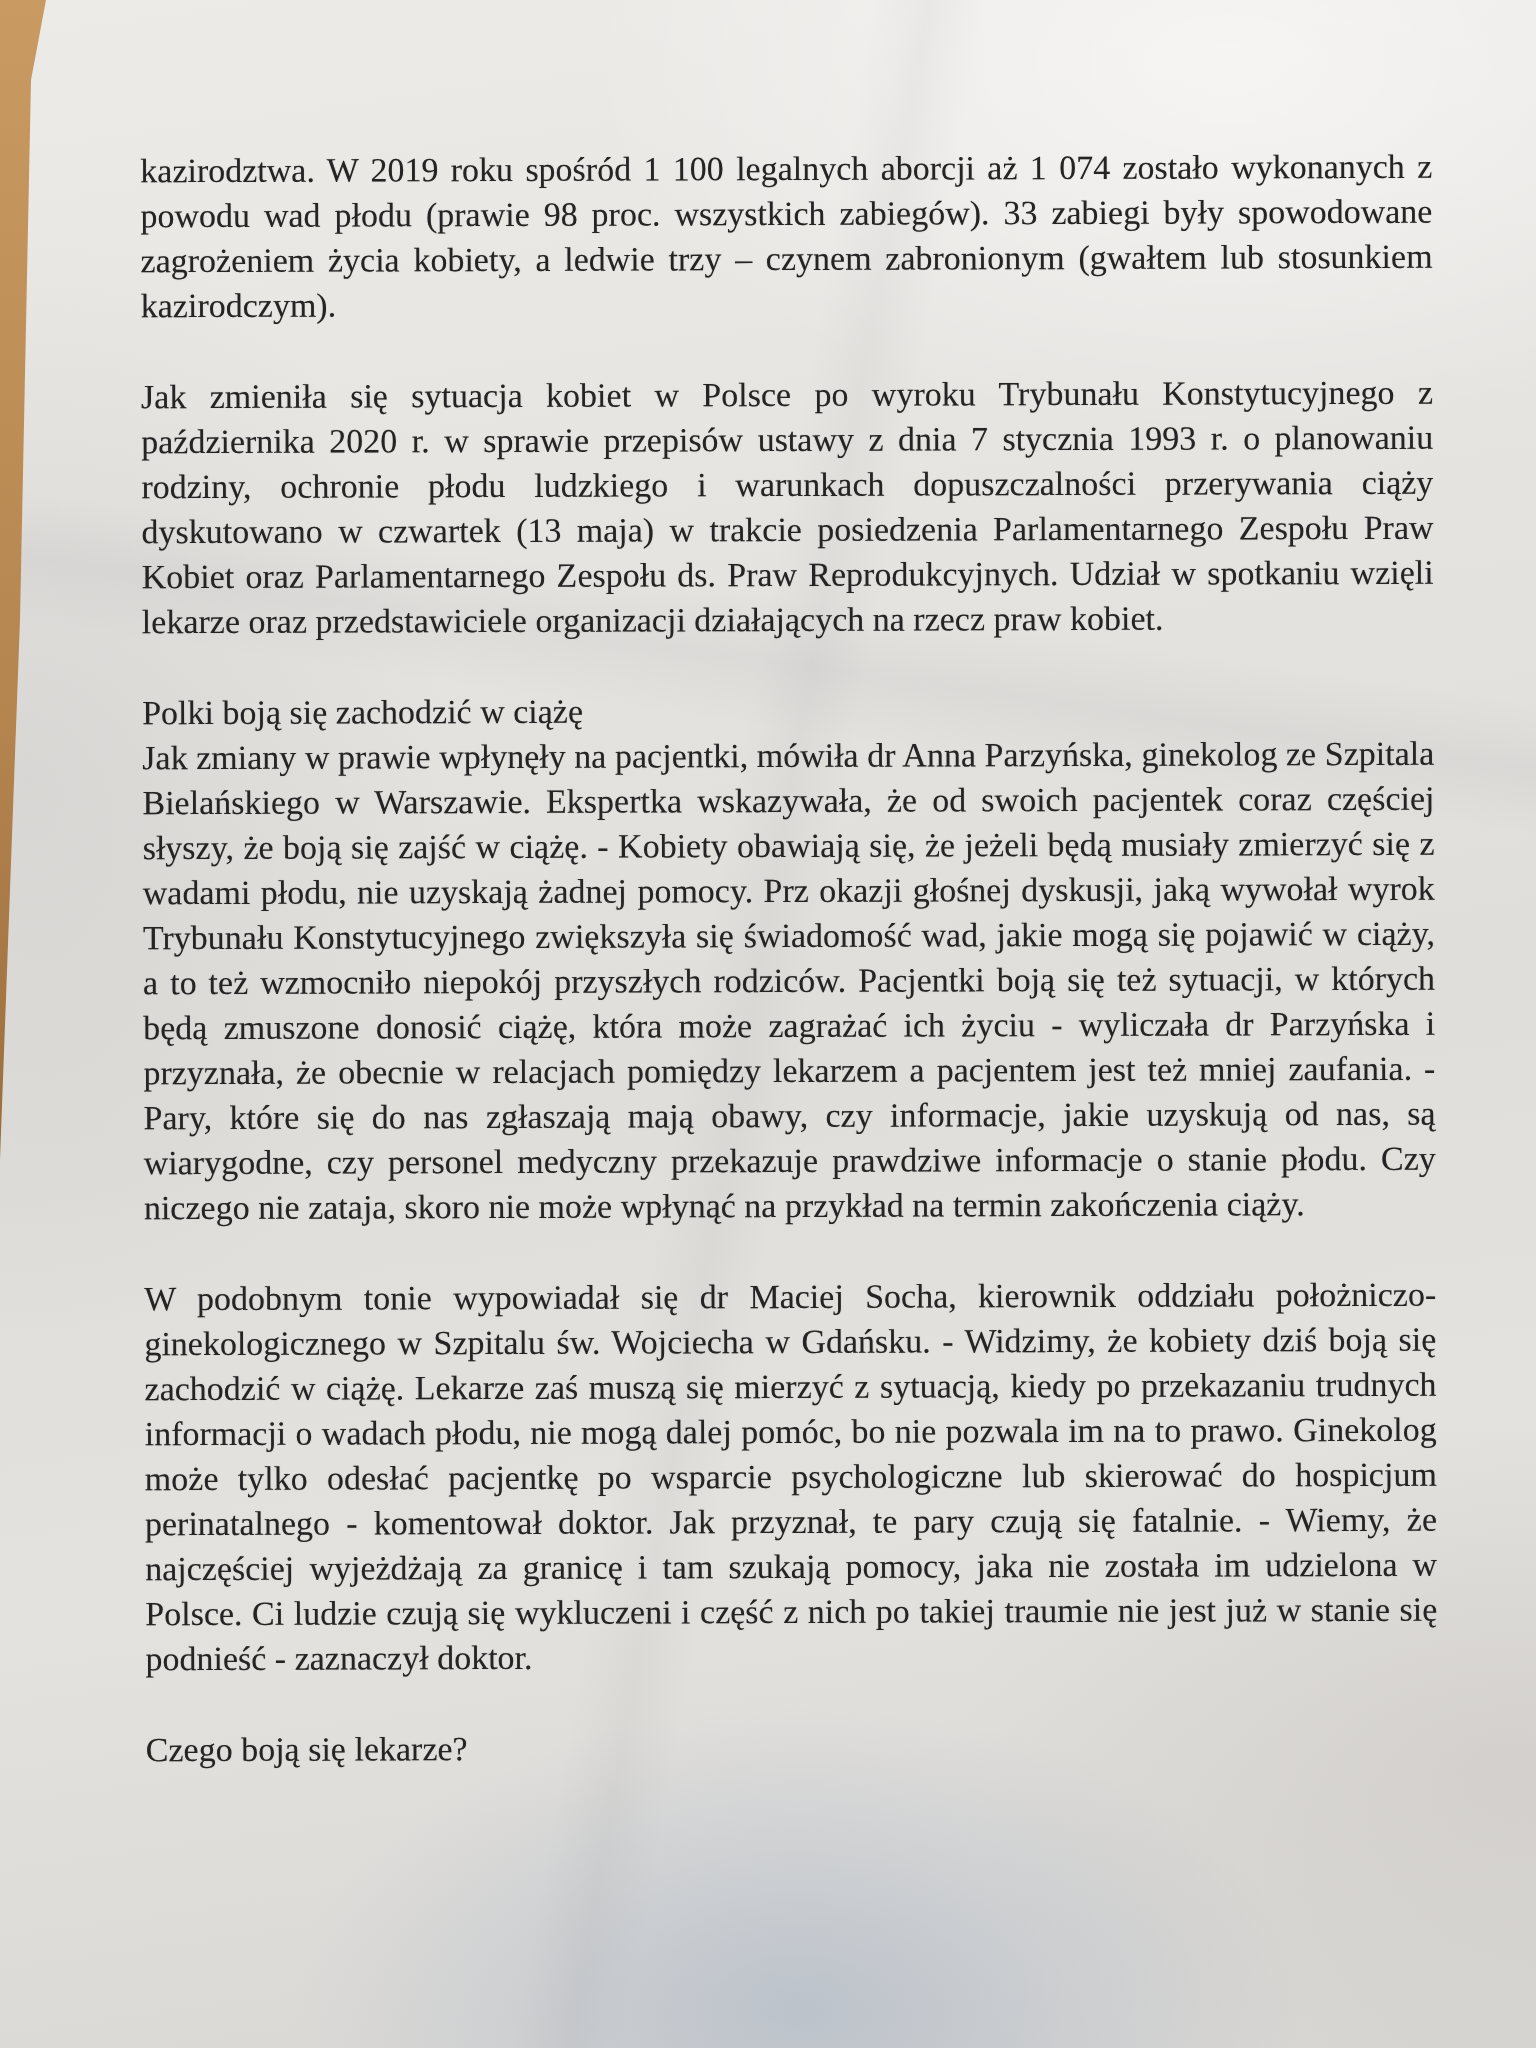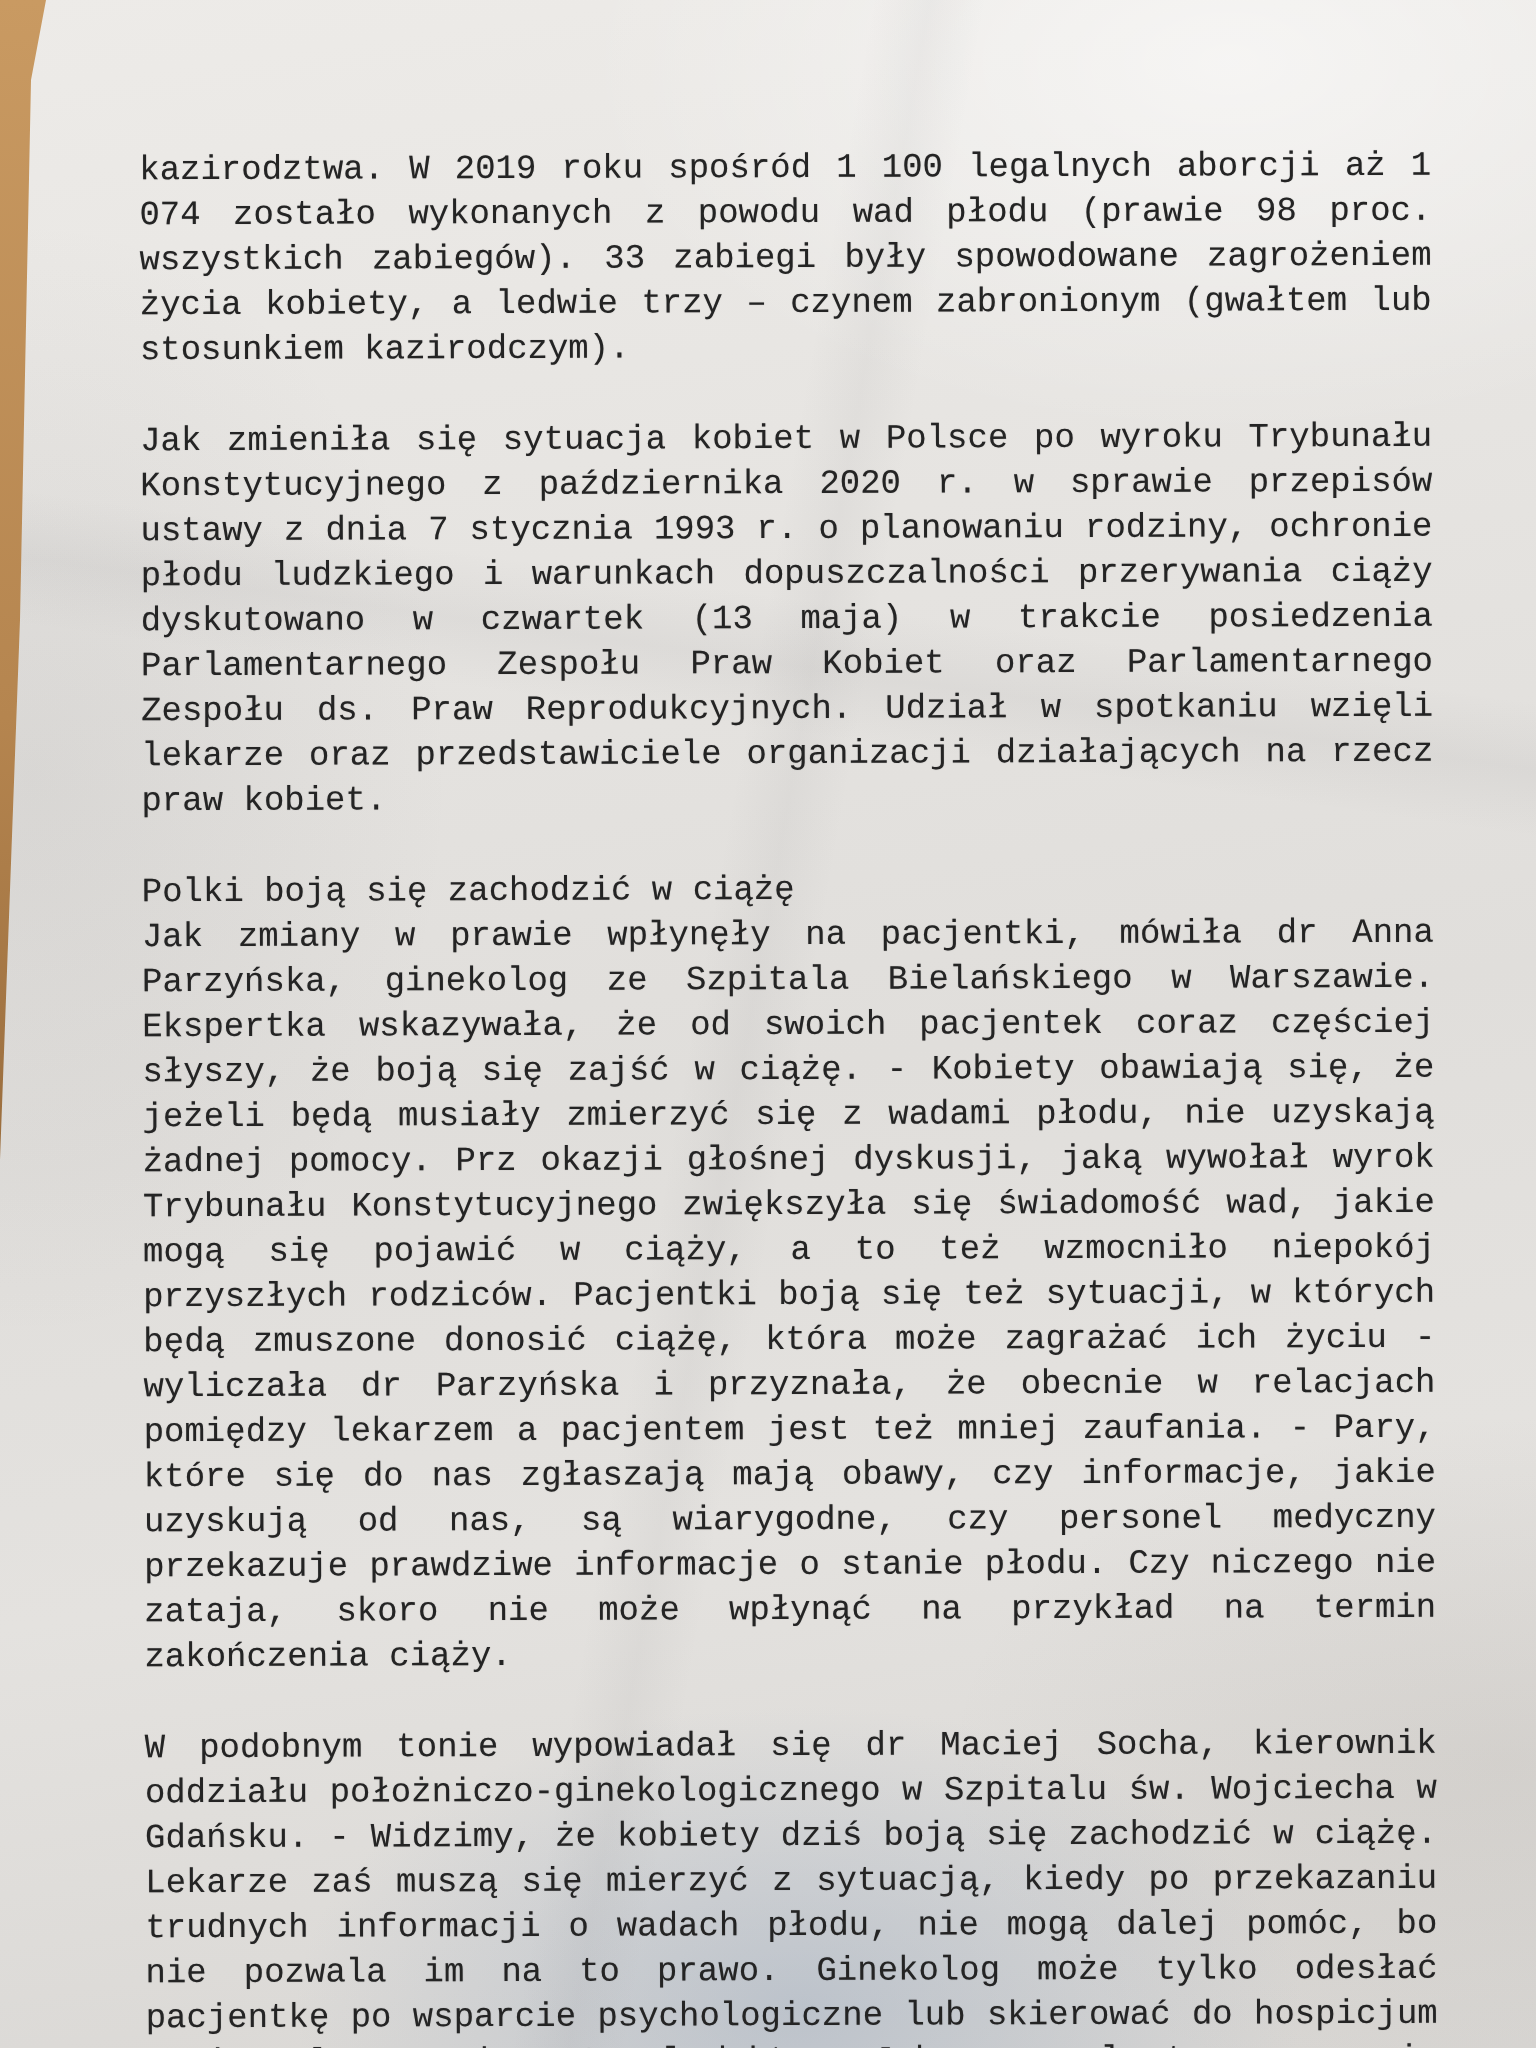--- a/index.html
+++ b/index.html
@@ -5,21 +5,21 @@
   html,body{margin:0;padding:0;}
   .photo{
     position:relative;
     width:1536px;height:2048px;
     overflow:hidden;
     background:linear-gradient(to bottom,
       var(--bg-top,#c99a62) 0%,
       #b5854f 35%,
       #8a5f33 70%,
       #553a1d 100%);
-    font-family:Liberation Mono, monospace;
+    font-family:Liberation Serif, serif;
   }
   .paper{
     position:absolute;
     left:0;top:0;
     width:1536px;height:2048px;
     clip-path:polygon(46px 0, 100% 0, 100% 100%, 0 100%, 0 1160px, 20px 620px, 31px 80px);
     background:
       radial-gradient(ellipse 720px 430px at 52% 98%, rgba(146,164,188,0.42), rgba(146,164,188,0) 70%),
       radial-gradient(ellipse 900px 520px at 80% 3%, rgba(255,255,255,0.55), rgba(255,255,255,0) 72%),
       radial-gradient(ellipse 600px 800px at 2% 38%, rgba(110,110,112,0.10), rgba(110,110,112,0) 70%),

